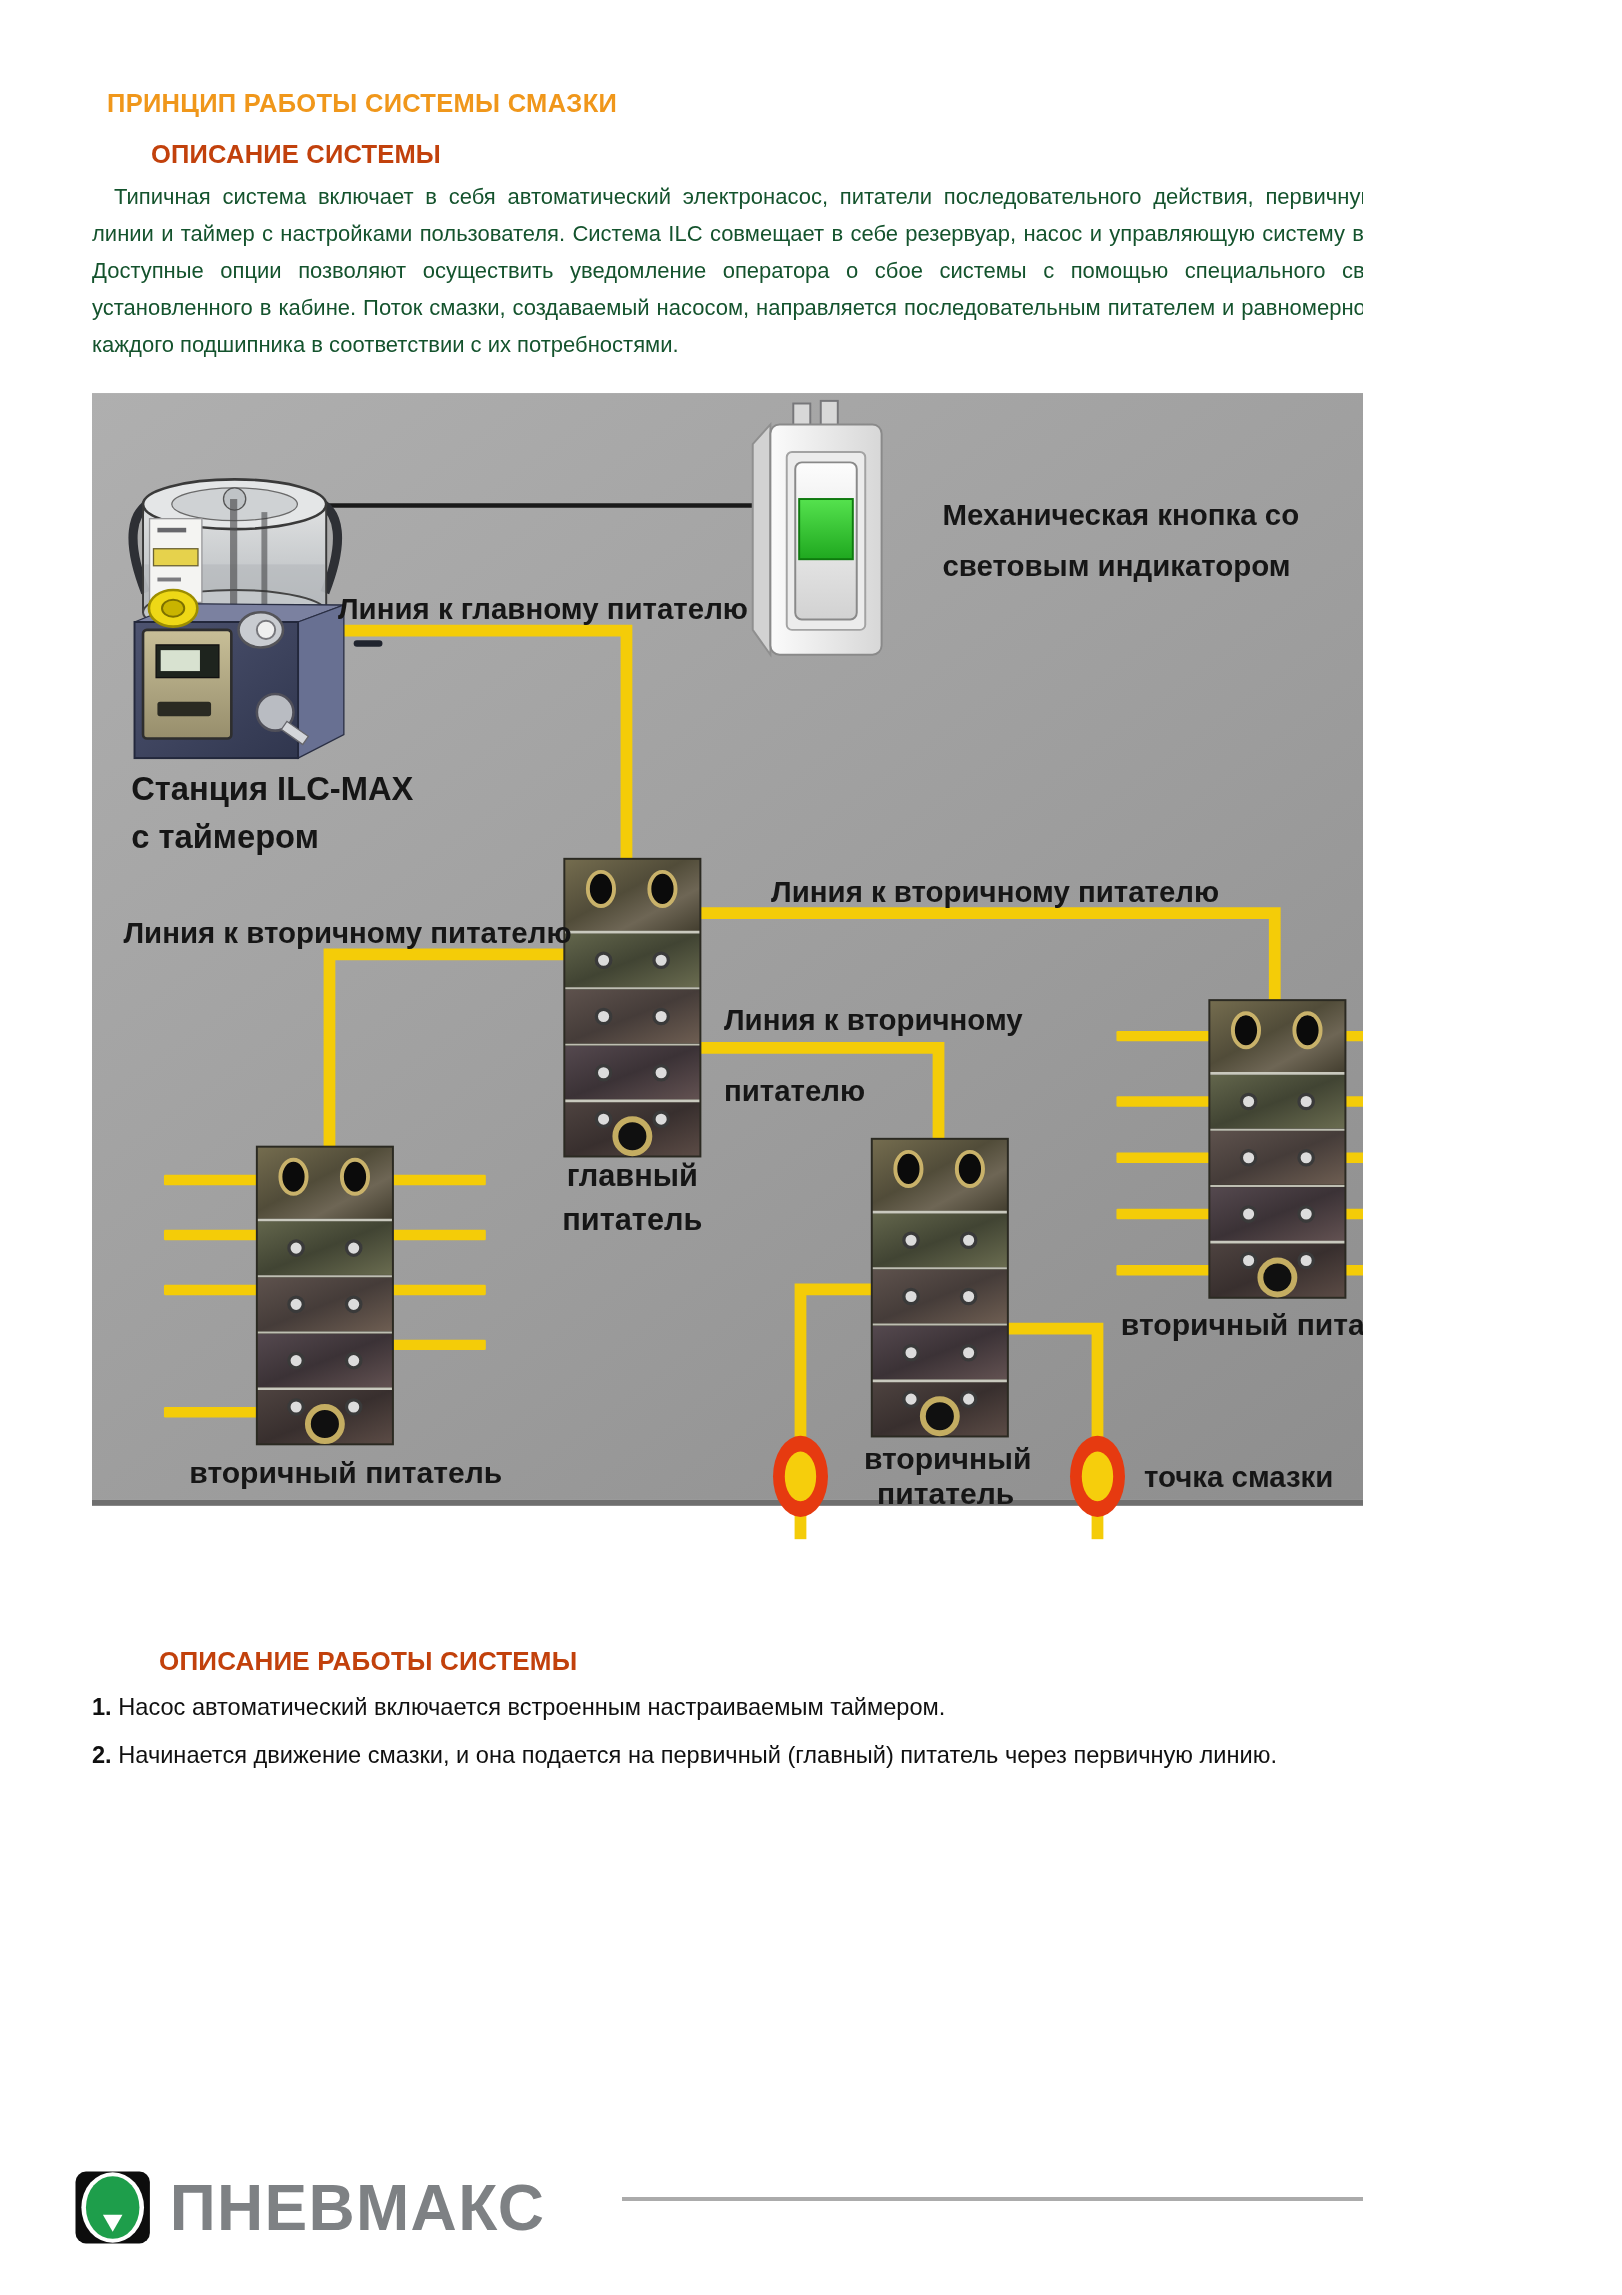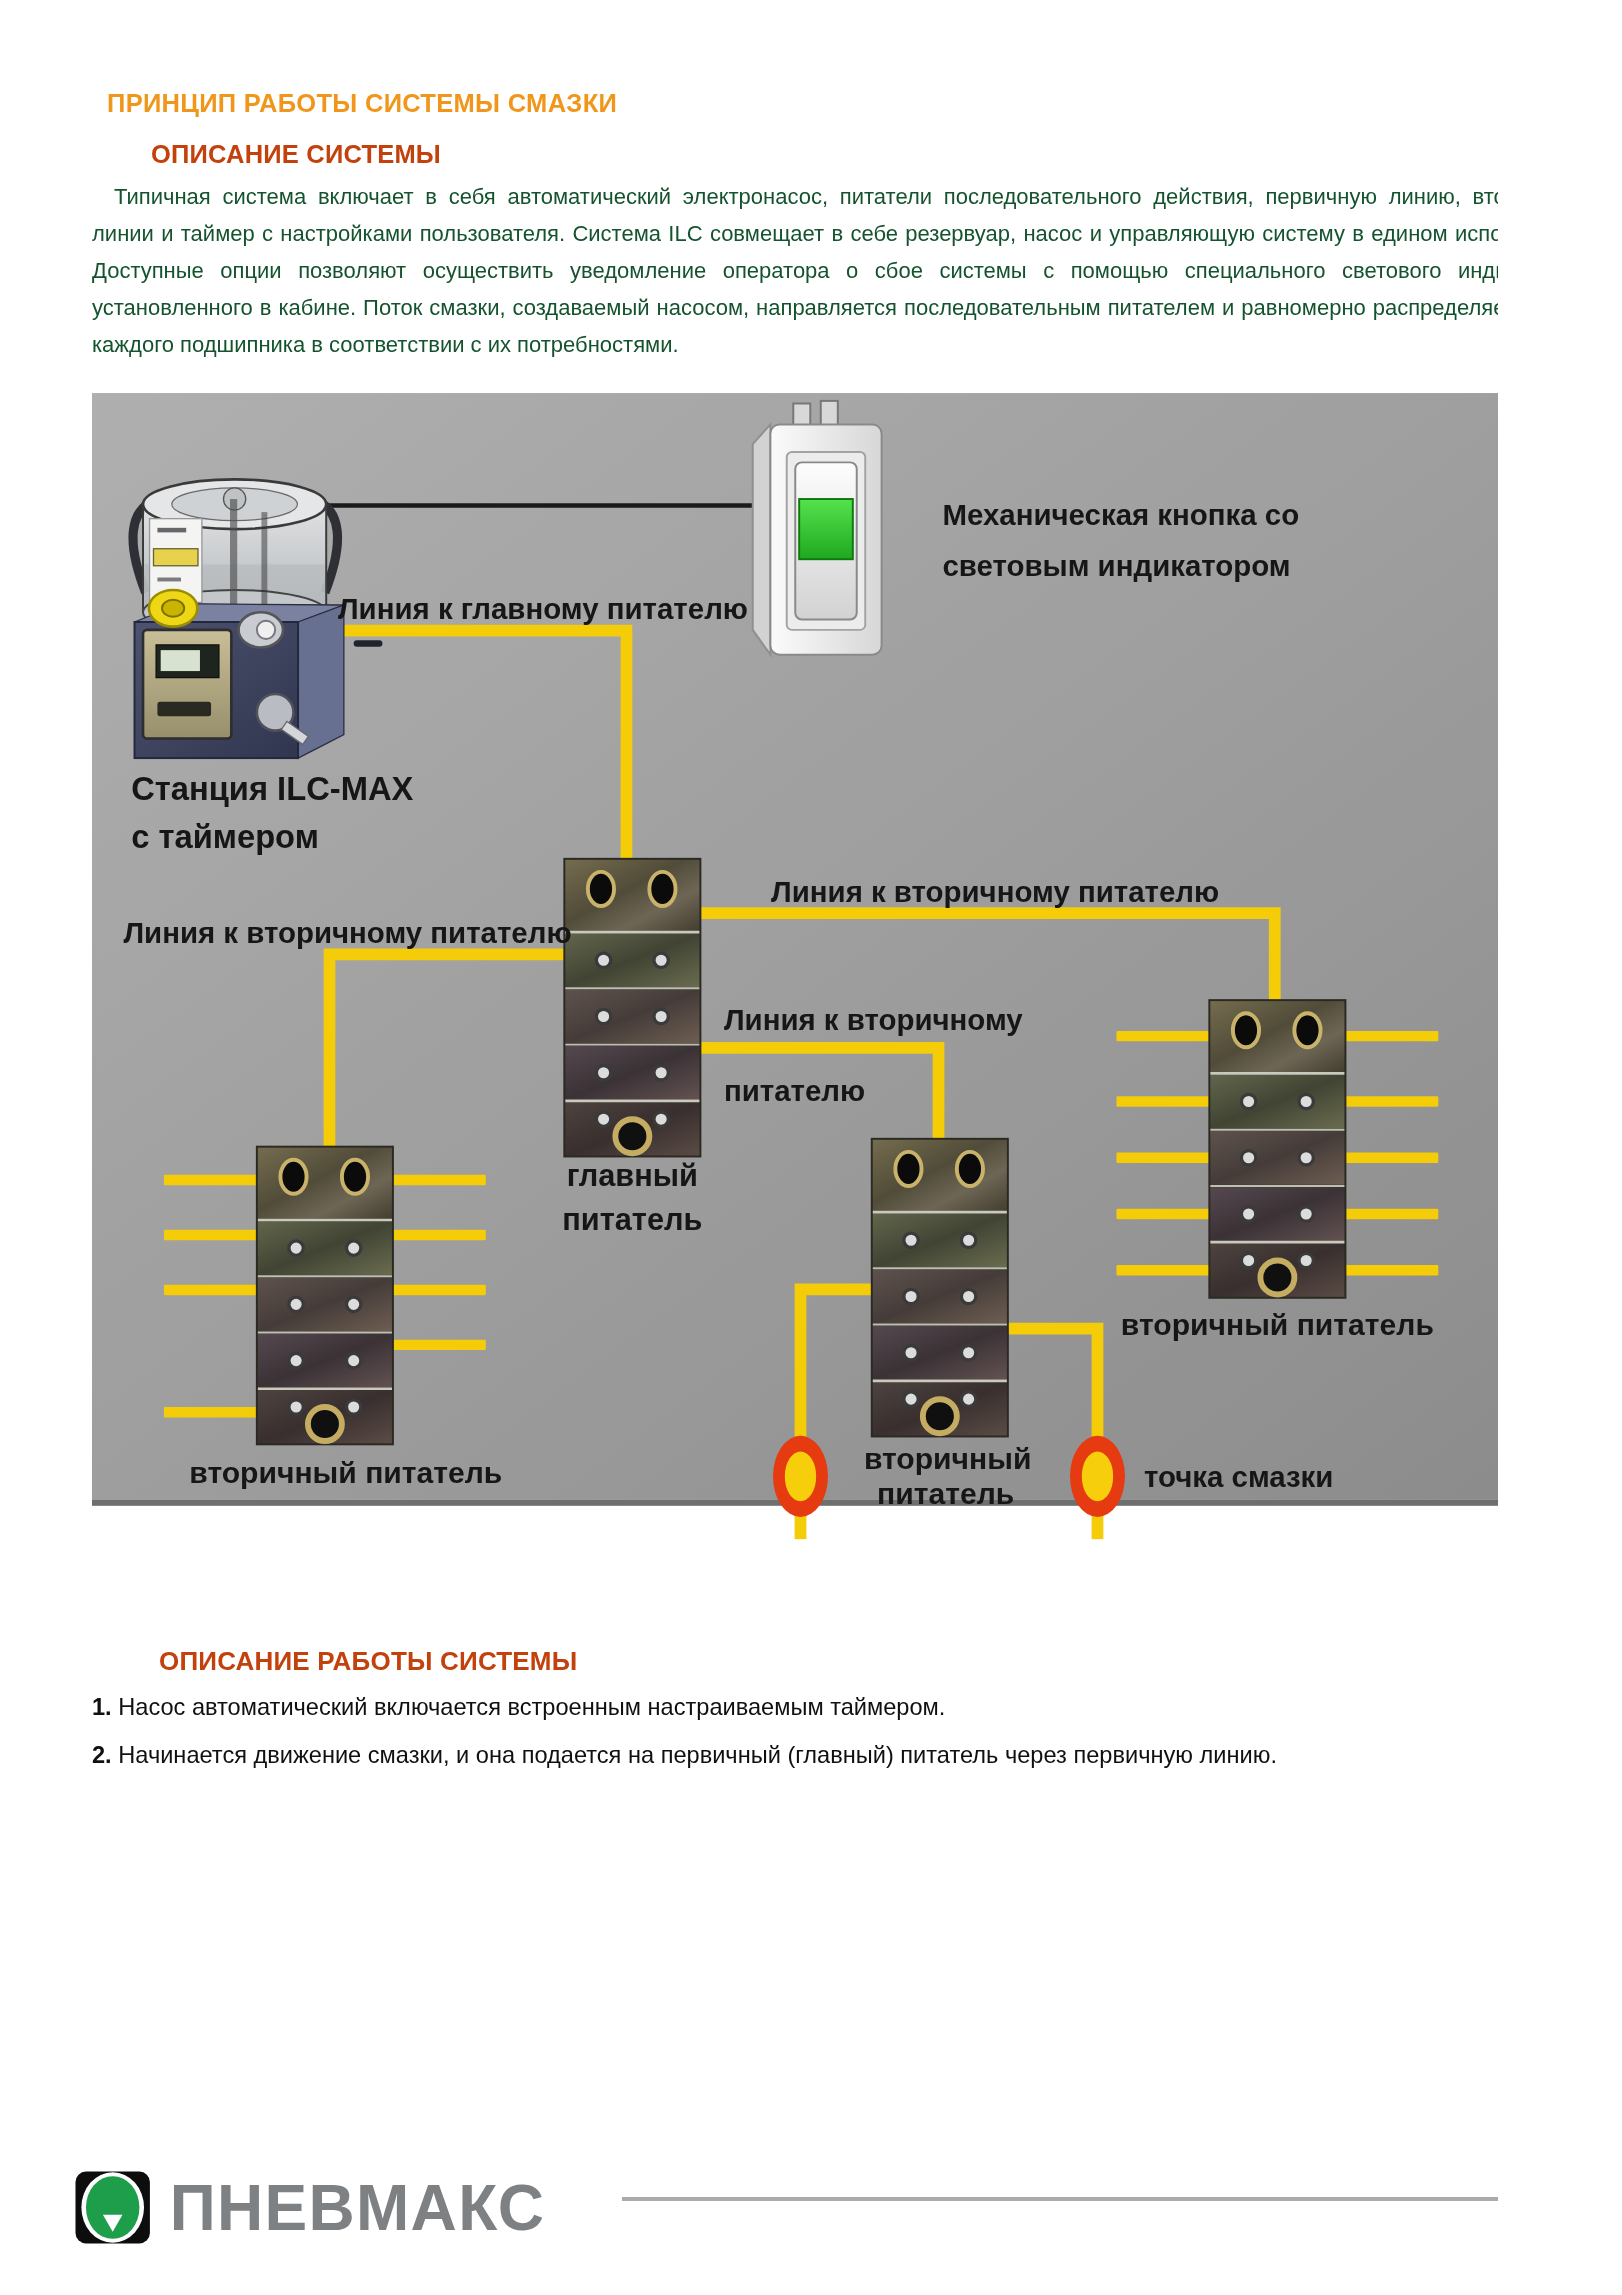--- a/index.html
+++ b/index.html
@@ -1,17 +1,17 @@
 <!DOCTYPE html>
 <html style="font-size:10.5px"><head>
 <meta charset="utf-8">
 <style>
   html,body{margin:0;padding:0;background:#ffffff;}
   .page{
-    position:relative;width:1498px;height:2295px;background:#ffffff;
+    position:relative;width:1363px;height:2295px;background:#ffffff;
     font-family:"Liberation Sans", sans-serif;color:#141414;overflow:hidden;
   }
   .h-orange{
     position:absolute;left:107px;top:89px;
     font-size:25.5px;font-weight:700;color:#F0971B;letter-spacing:0.3px;
   }
   .h-black{
     position:absolute;left:107px;top:140px;
     font-size:25.5px;font-weight:700;color:#c2410c;letter-spacing:0.2px;margin-left:44px;
   }

